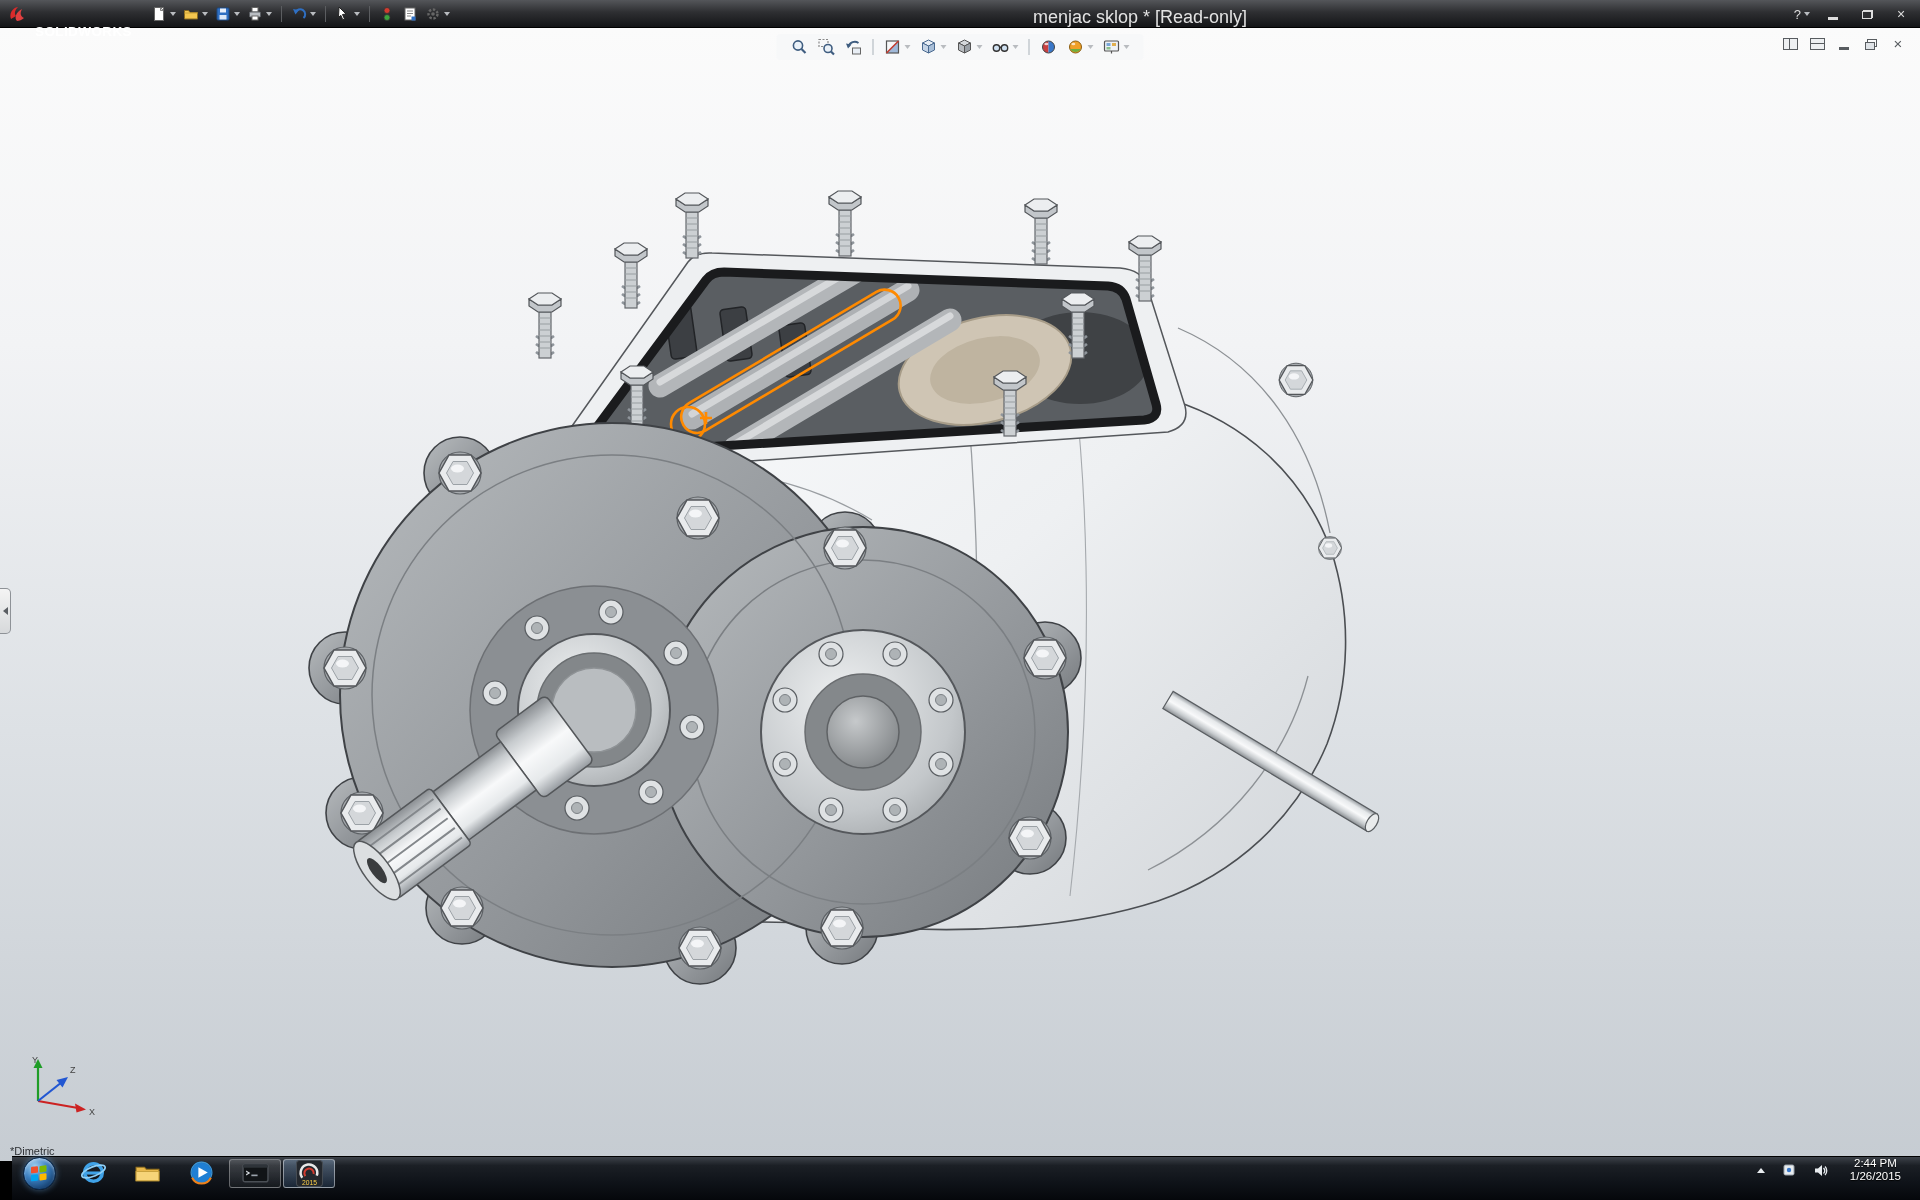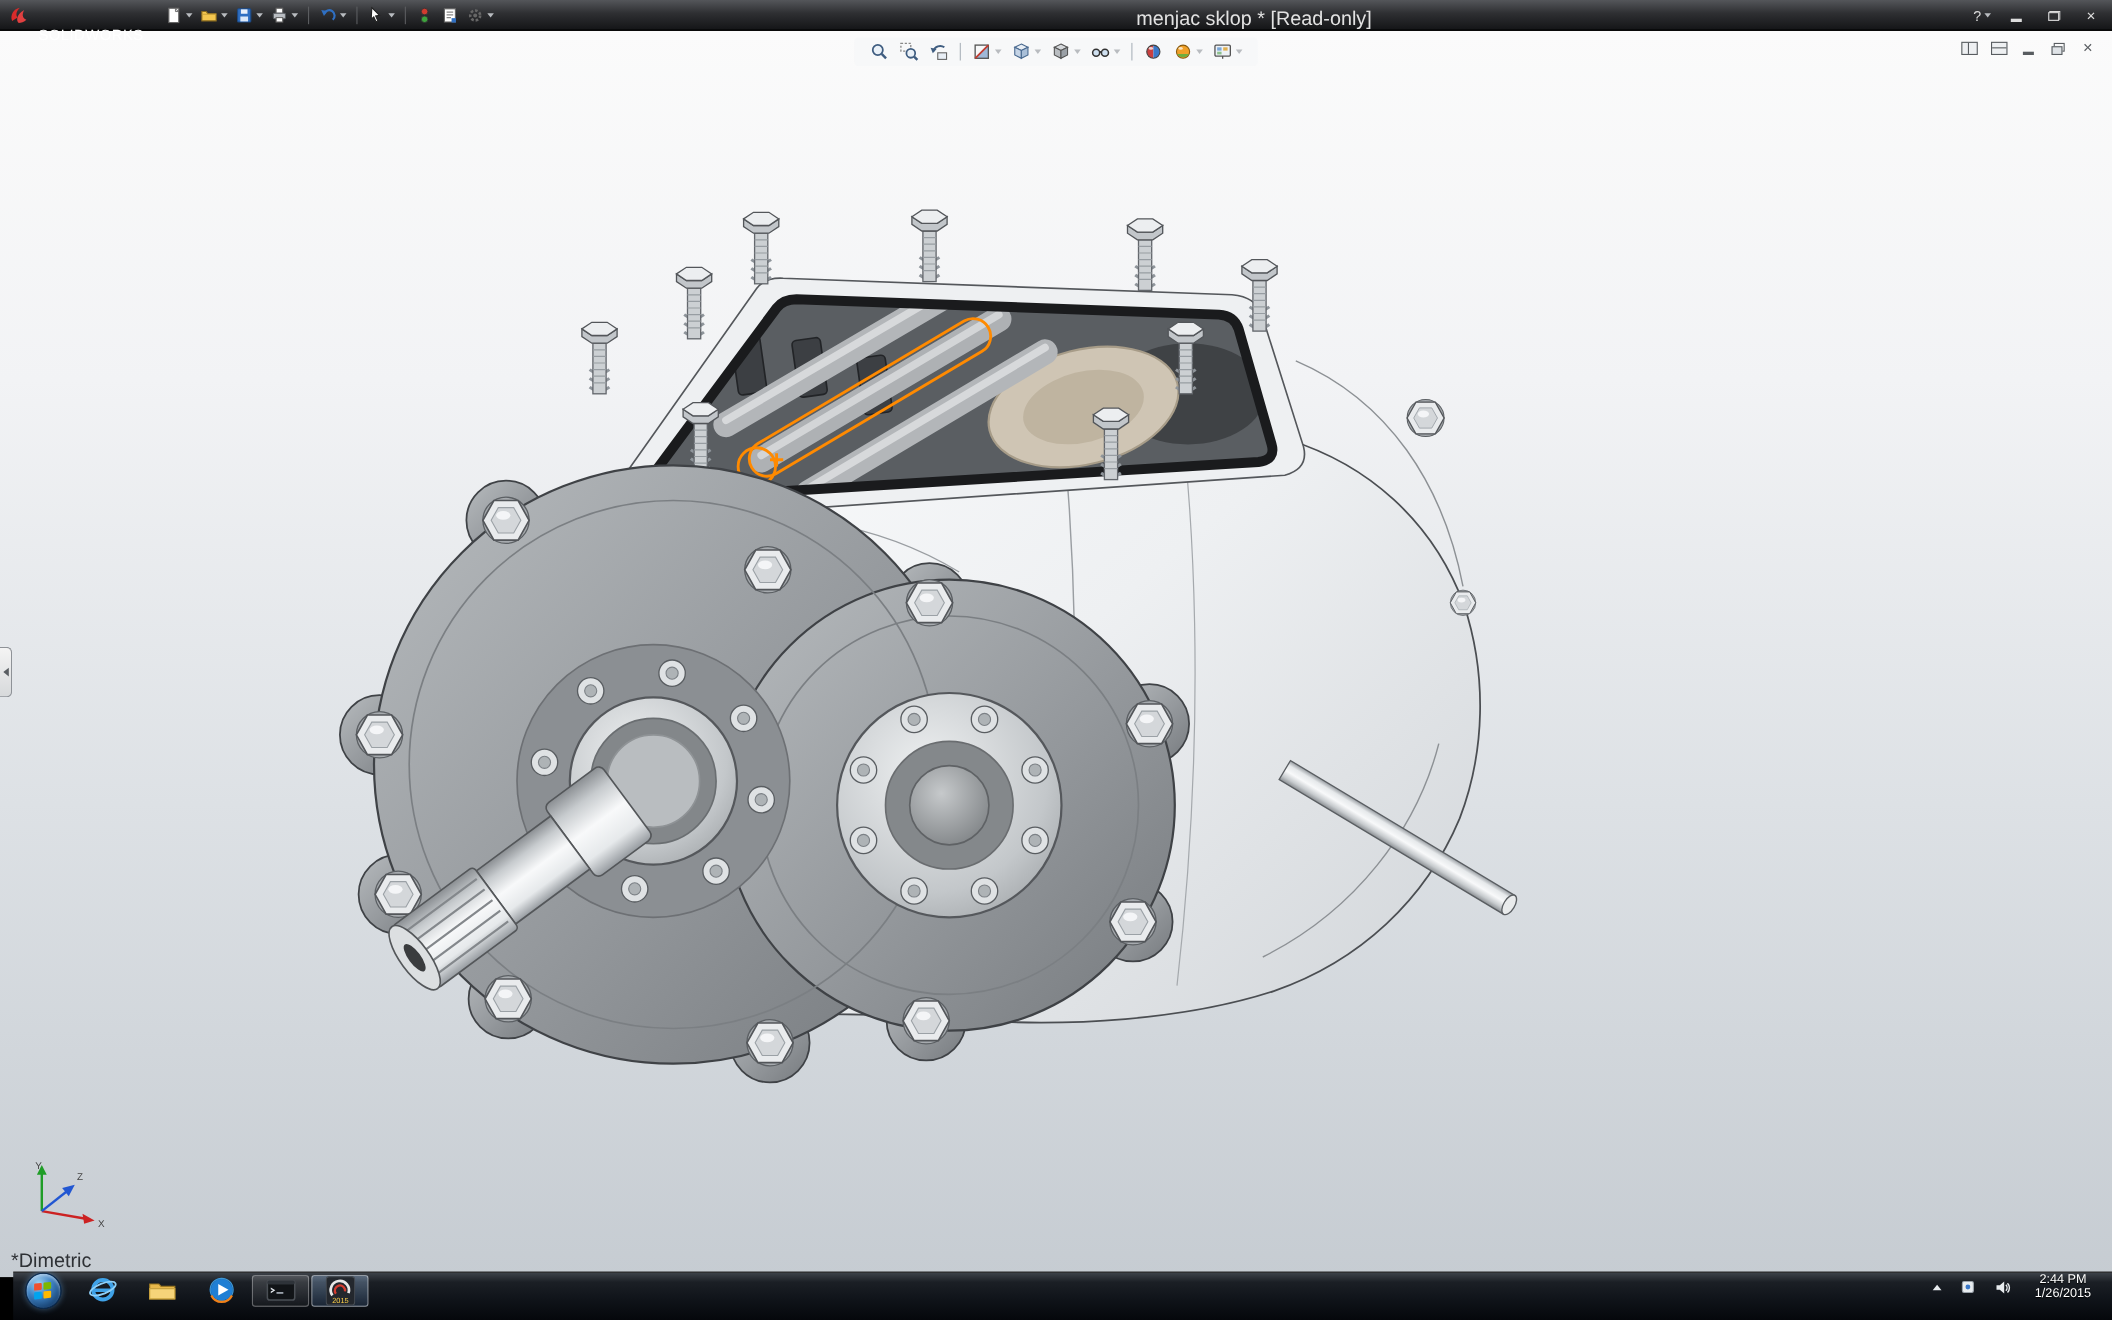--- a/index.html
+++ b/index.html
@@ -4,21 +4,21 @@
 <style>
   * { box-sizing: border-box; margin: 0; padding: 0; }
   html,body { width:1920px; height:1200px; overflow:hidden; font-family:"Liberation Sans", sans-serif; background:#000; }
   .screen { position:relative; width:1920px; height:1200px; overflow:hidden; }
 
   
   .titlebar { position:absolute; top:0; left:0; width:1920px; height:28px;
     background:linear-gradient(180deg,#54565a 0%, #2e2f32 45%, #141517 100%);
     display:flex; align-items:center; color:#e6e6e6; z-index:50; border-bottom:1px solid #000;}
   .brand { display:flex; align-items:center; gap:5px; padding:0 16px 0 8px; height:100%; }
-  .brand-text { font-weight:normal; font-size:13.5px; letter-spacing:.4px; color:#fff;margin-top:36px; }
+  .brand-text { font-weight:bold; font-size:13.5px; letter-spacing:.4px; color:#fff;margin-top:36px; }
   .tb-icons { display:flex; align-items:center; gap:1px; }
   .tb-btn { display:flex; align-items:center; height:22px; padding:0 3px; border-radius:2px; cursor:default; }
   .caret { width:0; height:0; border-left:3px solid transparent; border-right:3px solid transparent; border-top:4px solid #b9bcc0; margin-left:3px; }
   .tb-sep { width:1px; height:16px; background:#5b5d60; margin:0 5px; }
   .title-text { position:absolute; left:calc(50% + 180px); transform:translateX(-50%); top:7px; font-size:18px; color:#e2e2e2; white-space:nowrap; }
   .tb-right { position:absolute; right:8px; top:0; height:28px; display:flex; align-items:center; gap:12px; }
   .help-btn { font-size:13px; color:#ddd; display:flex; align-items:center; }
   .win-btn { width:22px; height:18px; display:flex; align-items:center; justify-content:center; color:#ddd; font-size:14px; }
   .min-glyph { width:10px; height:3px; background:#ddd; margin-top:8px; }
   .restore-glyph { position:relative; width:11px; height:9px; }
@@ -48,21 +48,21 @@
   .dc-restore::before { content:""; position:absolute; right:0; top:0; width:8px; height:6px; border:1.5px solid #585c60; }
   .dc-restore::after { content:""; position:absolute; left:0; bottom:0; width:8px; height:6px; border:1.5px solid #585c60; background:#dfe3e7; }
   .dc-close { font-size:15px; color:#585c60; line-height:12px; }
 
   
   .left-tab { position:absolute; left:0; top:560px; width:11px; height:46px;
     background:linear-gradient(#f4f4f4,#d7d9db); border:1px solid #8e9297; border-left:none;
     border-radius:0 5px 5px 0; display:flex; align-items:center; justify-content:center; }
   .left-tab .arr { width:0; height:0; border-top:4px solid transparent; border-bottom:4px solid transparent; border-right:5px solid #5a5e63; }
 
-  .orientation { position:absolute; left:10px; bottom:4px; font-size:18px; color:#2e3135; }
+  .orientation { position:absolute; left:10px; bottom:4px; font-size:11px; color:#2e3135; }
   .triad { position:absolute; left:20px; bottom:42px; }
 
   
   .taskbar { position:absolute; bottom:0; left:12px; width:1920px; height:44px;
     background:linear-gradient(180deg,#3d4249 0%, #1b1f25 20%, #10141a 55%, #05070b 100%);
     display:flex; align-items:flex-start; z-index:60; border-top:1px solid #000; }
   .start { width:54px; display:flex; align-items:center; justify-content:center; }
   .orb { width:33px; height:33px; border-radius:50%;
     background:radial-gradient(circle at 35% 28%, #9ed1f2 0%, #3e82c4 40%, #16406f 78%, #0a2647 100%);
     border:1px solid #0b2b50; box-shadow:0 0 6px rgba(120,190,255,.45), inset 0 2px 3px rgba(255,255,255,.5);

